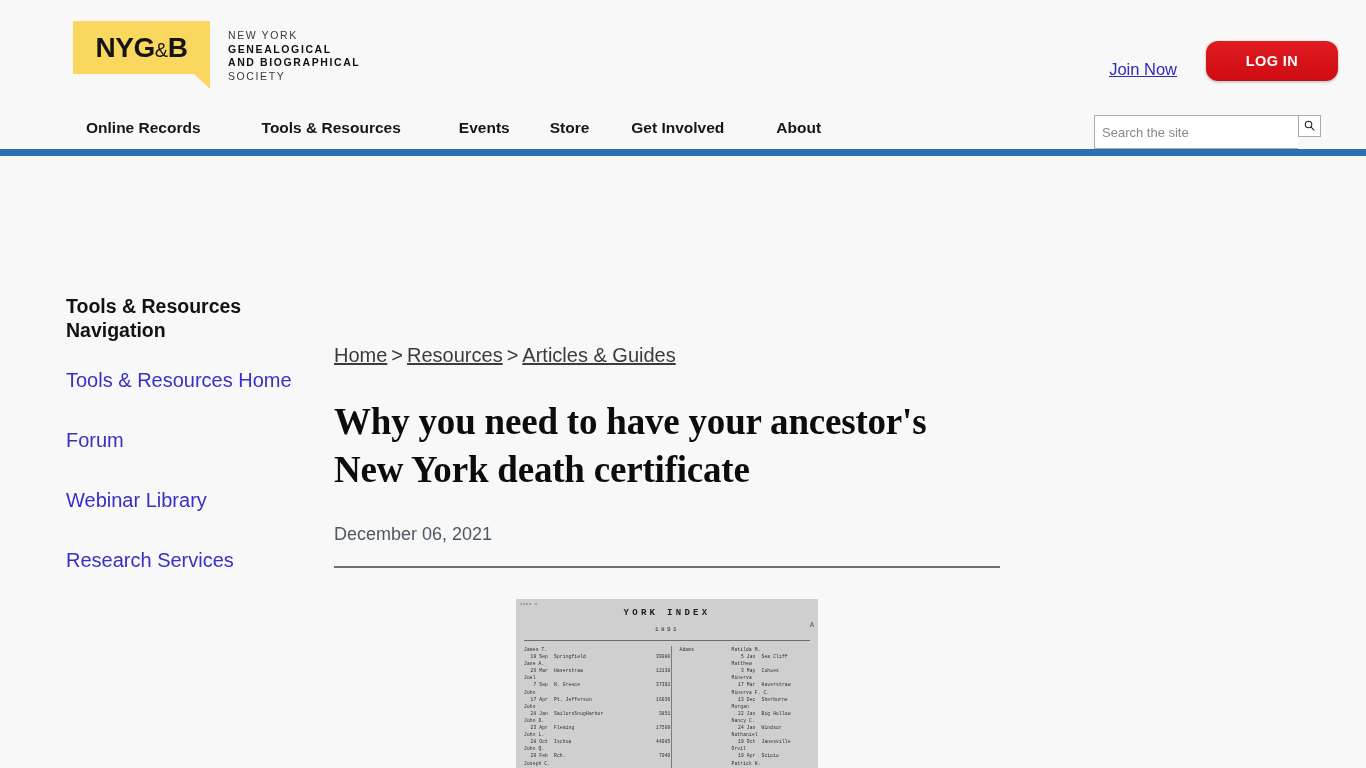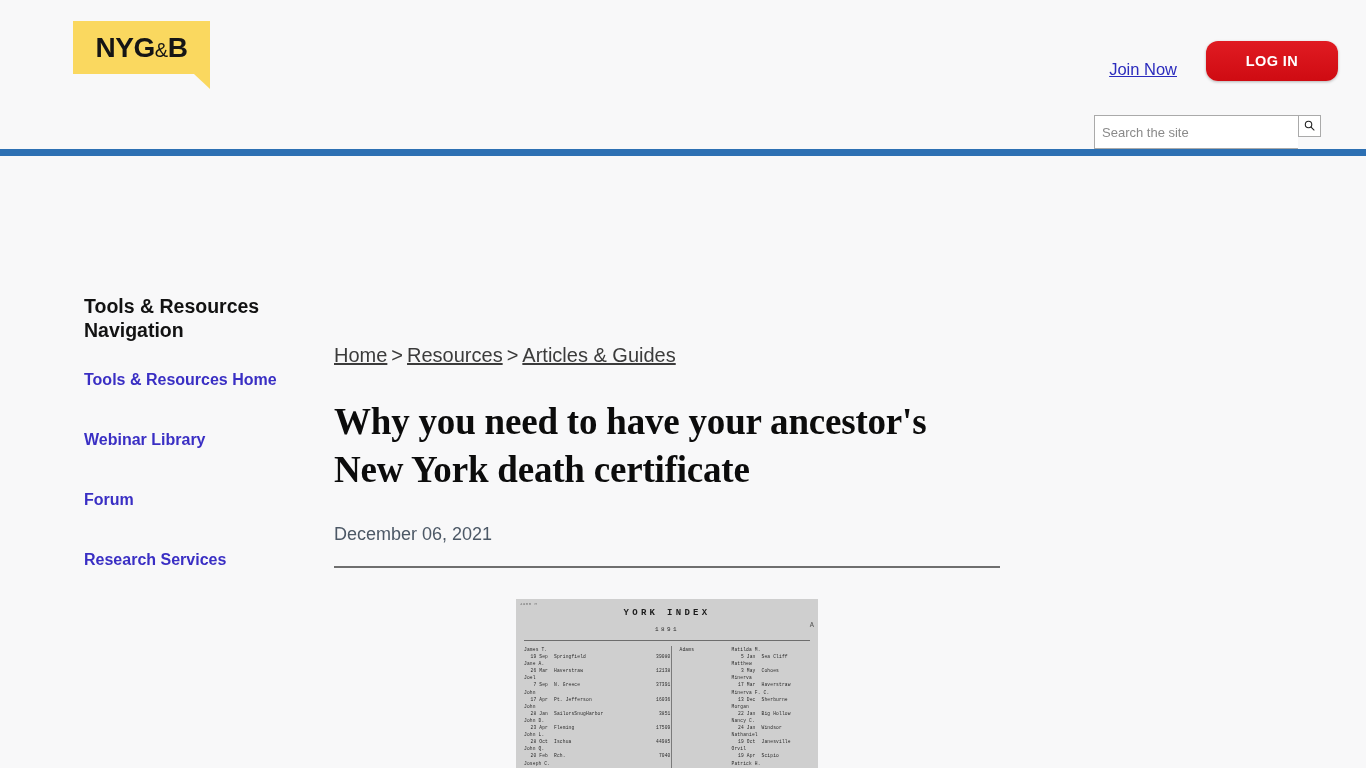--- a/index.html
+++ b/index.html
@@ -162,35 +162,35 @@
     width: 100%;
   }
 
   
   .content {
     position: relative;
     width: 1366px;
   }
   .sidebar {
     position: absolute;
-    left: 84px;
+    left: 66px;
     top: 138px;
     width: 240px;
   }
   .sidebar-title {
     font-size: 19.5px;
     font-weight: bold;
     color: #121212;
     line-height: 24px;
     margin-bottom: 24px;
   }
   .sidebar-link {
     display: block;
-    font-size: 16px;
-    font-weight: bold;
+    font-size: 20px;
+    font-weight: normal;
     color: #3a2fc4;
     line-height: 28px;
     margin-bottom: 32px;
     cursor: pointer;
     text-decoration: none;
   }
 
   .article {
     position: absolute;
     left: 334px;
@@ -304,49 +304,63 @@
 </style>
 </head>
 <body>
 
 <div class="header">
   <div class="logo-wrap">
     <div class="logo-badge">
       <div class="logo-text"><span>NYG</span><span class="amp">&amp;</span><span>B</span></div>
       <div class="tail"></div>
     </div>
+    <div class="logo-words">
+      <div>NEW YORK</div>
+      <div class="b">GENEALOGICAL</div>
+      <div class="b">AND BIOGRAPHICAL</div>
+      <div>SOCIETY</div>
+    </div>
   </div>
 
   <a class="join-now">Join Now</a>
   <button class="login-btn">LOG IN</button>
 </div>
 
 <div class="navbar">
+  <div class="nav-items">
+    <div class="nav-item">Online Records</div>
+    <div class="nav-item">Tools &amp; Resources</div>
+    <div class="nav-item">Events</div>
+    <div class="nav-item">Store</div>
+    <div class="nav-item">Get Involved</div>
+    <div class="nav-item">About</div>
+  </div>
 
   <div class="search-wrap">
     <input class="search-input" type="text" placeholder="Search the site" style="">
     <button class="search-btn">
       <span>
         <svg width="11" height="11" viewBox="0 0 16 16" fill="none" stroke="#222" stroke-width="1.6">
           <circle cx="6.6" cy="6.6" r="4.7"></circle>
           <line x1="10.3" y1="10.3" x2="14.6" y2="14.6" stroke-linecap="round"></line>
         </svg>
       </span>
     </button>
   </div>
 </div>
 <div class="blue-rule"></div>
 
 <div class="content">
 
   <div class="sidebar">
     <div class="sidebar-title">Tools &amp; Resources Navigation</div>
     <a class="sidebar-link">Tools &amp; Resources Home</a>
+    <a class="sidebar-link">Forum</a>
     <a class="sidebar-link">Webinar Library</a>
-    <a class="sidebar-link">Forum</a>
     <a class="sidebar-link">Research Services</a>
   </div>
 
   <div class="article">
 
     <div class="breadcrumb"><a>Home</a><span class="sep">&gt;</span><a>Resources</a><span class="sep">&gt;</span><a>Articles &amp; Guides</a></div>
 
     <h1 class="article-title">Why you need to have your ancestor's New York death certificate</h1>
 
     <div class="article-date">December 06, 2021</div>

